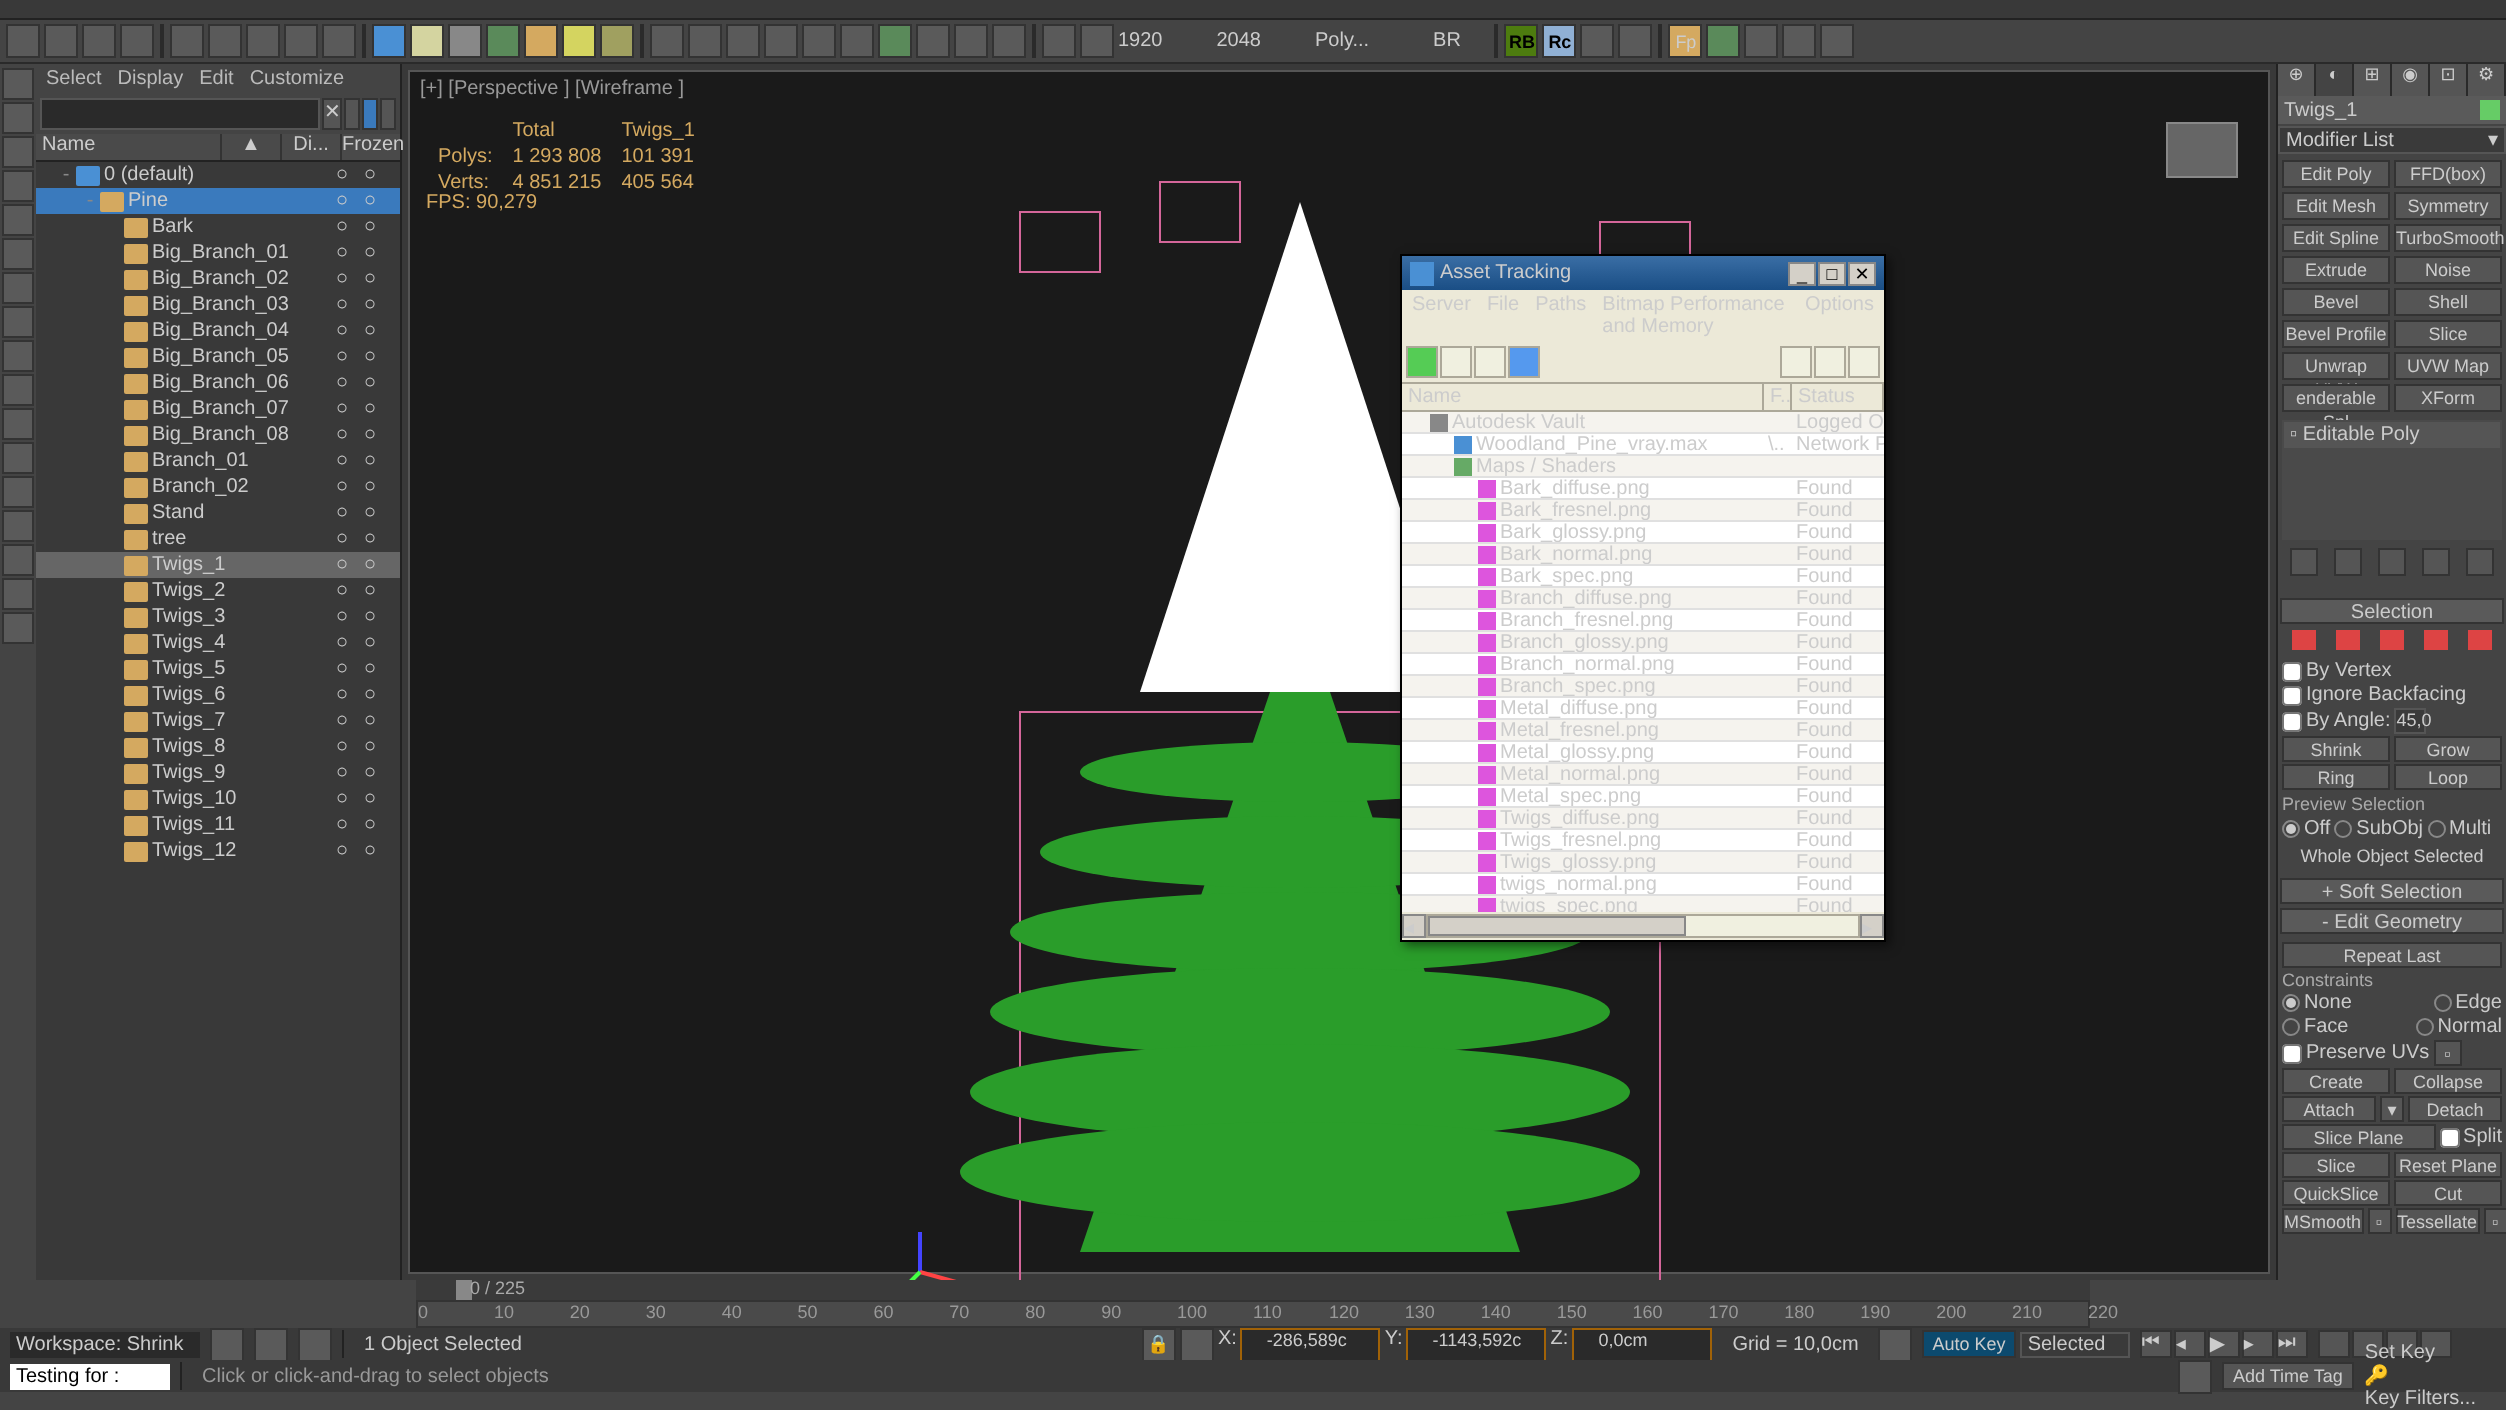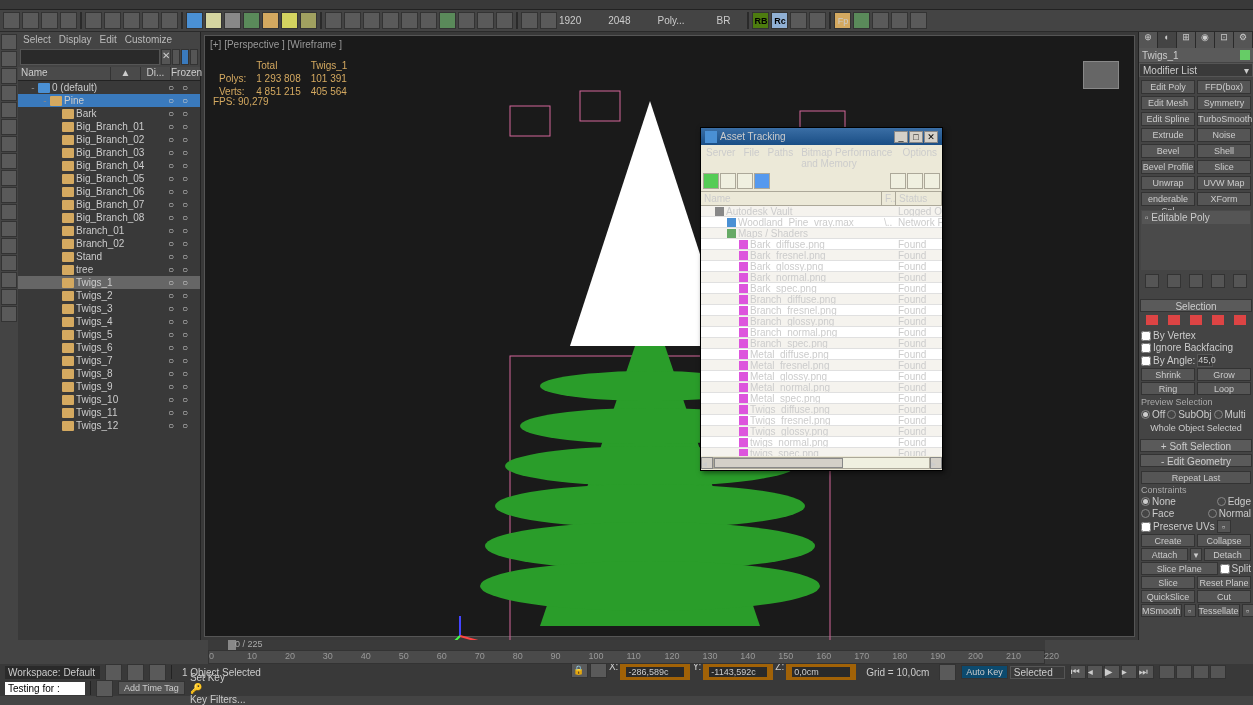--- a/index.html
+++ b/index.html
@@ -96,21 +96,21 @@
 .bottom{position:absolute;bottom:0;left:0;right:0;height:65px;background:#444;display:flex;flex-direction:column}
 .timebar{height:10px;background:#3a3a3a;position:relative;margin:0 208px 0 208px}
 .timebar .tk{position:absolute;top:0;width:8px;height:10px;background:#888;left:20px}
 .time-lbl{position:absolute;top:-1px;left:235px;font-size:9px;color:#aaa}
 .ruler{height:14px;background:#4a4a4a;margin:0 208px 0 208px;position:relative;border:1px solid #333}
 .ruler .tick{position:absolute;top:0;font-size:9px;color:#999}
 .status1{display:flex;align-items:center;height:16px;background:#393939;padding:0 5px;gap:5px;font-size:10px}
 .status1 .ws{width:95px;background:#2a2a2a;padding:1px 3px}
 .status1 .sel{flex:0 0 auto;padding:0 5px}
 .status1 .coord{display:flex;gap:2px;margin-left:auto}
-.status1 .coord .cb{background:#2a2a2a;border:6px solid #a16207;padding:0 2px;width:70px;font-size:9px}
+.status1 .coord .cb{background:#2a2a2a;border:1px solid #a16207;padding:0 12px;width:70px;font-size:9px}
 .status1 .grid{padding:0 5px}
 .status1 .pb{display:flex;gap:1px}
 .status1 .pb .b{width:16px;height:14px;background:#555;border:1px solid #333}
 .status1 .ak{display:flex;gap:2px;align-items:center}
 .status1 .ak .b{background:#0c4a6e;border:1px solid #333;padding:1px 4px;font-size:9px}
 .status1 .sel2{background:#3a3a3a;border:1px solid #555;padding:0 3px;width:55px}
 .status2{display:flex;align-items:center;height:16px;background:#393939;padding:0 5px;gap:5px;font-size:10px}
 .status2 .tf{width:80px;background:#fff;color:#000;padding:1px 3px}
 .status2 .msg{flex:1;padding:0 5px;color:#999}
 .status2 .tag{background:#555;padding:1px 5px;border:1px solid #333;font-size:9px}
@@ -772,21 +772,21 @@
       <div class="tick" style="left:68.18181818181819%">150</div>
       <div class="tick" style="left:72.72727272727273%">160</div>
       <div class="tick" style="left:77.27272727272728%">170</div>
       <div class="tick" style="left:81.81818181818183%">180</div>
       <div class="tick" style="left:86.36363636363637%">190</div>
       <div class="tick" style="left:90.90909090909092%">200</div>
       <div class="tick" style="left:95.45454545454547%">210</div>
       <div class="tick" style="left:100.00000000000001%">220</div>
     </div>
   <div class="status1">
-    <span class="ws">Workspace: Default</span>
+    <span class="ws">Workspace: Shrink</span>
     <div class="tbtn"></div>
       <div class="tbtn"></div>
       <div class="tbtn"></div>
     <div style="width:1px;height:14px;background:#222"></div>
     <span class="sel">1 Object Selected</span>
     <div class="coord" style="margin-left:300px">
       <div class="tbtn">🔒</div>
       <div class="tbtn"></div>
       <span>X:</span>
         <div class="cb">-286,589c</div>
@@ -811,20 +811,21 @@
     <div class="pb">
         <div class="b"></div>
         <div class="b"></div>
         <div class="b"></div>
         <div class="b"></div>
       </div>
   </div>
   <div class="status2">
     <div class="tf">Testing for :</div>
     <div style="width:1px;height:14px;background:#222"></div>
+    <span class="msg">Click or click-and-drag to select objects</span>
     <div class="tbtn"></div>
     <div class="tag">Add Time Tag</div>
     <div class="ak">
         <div class="b">Set Key</div>
         <div class="b" style="width:14px">🔑</div>
         <div class="b">Key Filters...</div>
       </div>
     <div class="pb" style="margin-left:5px">
         <div class="b"></div>
         <div class="b"></div>

